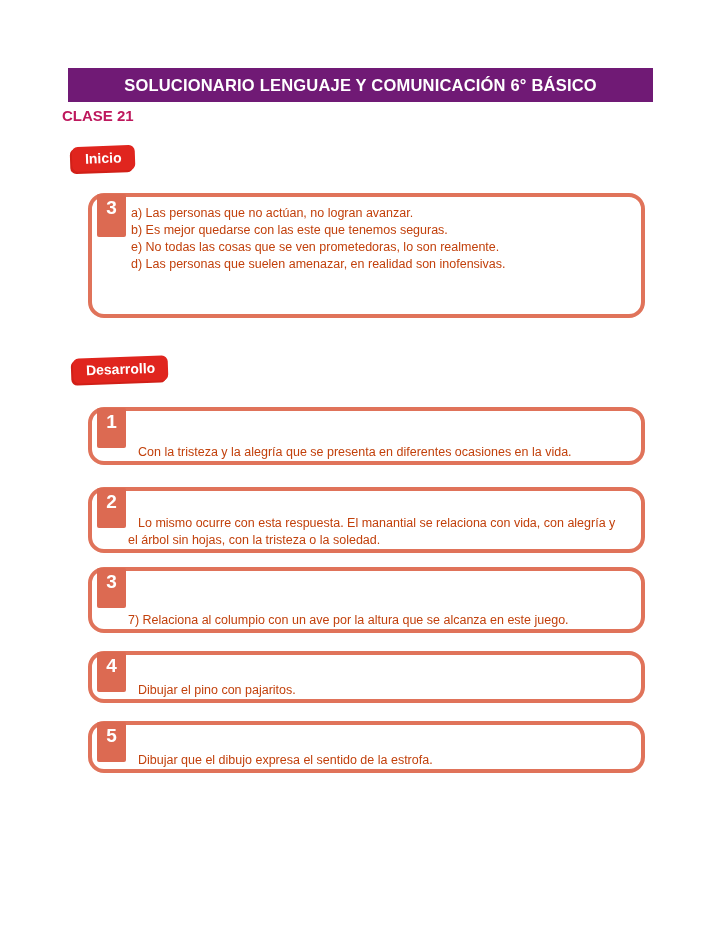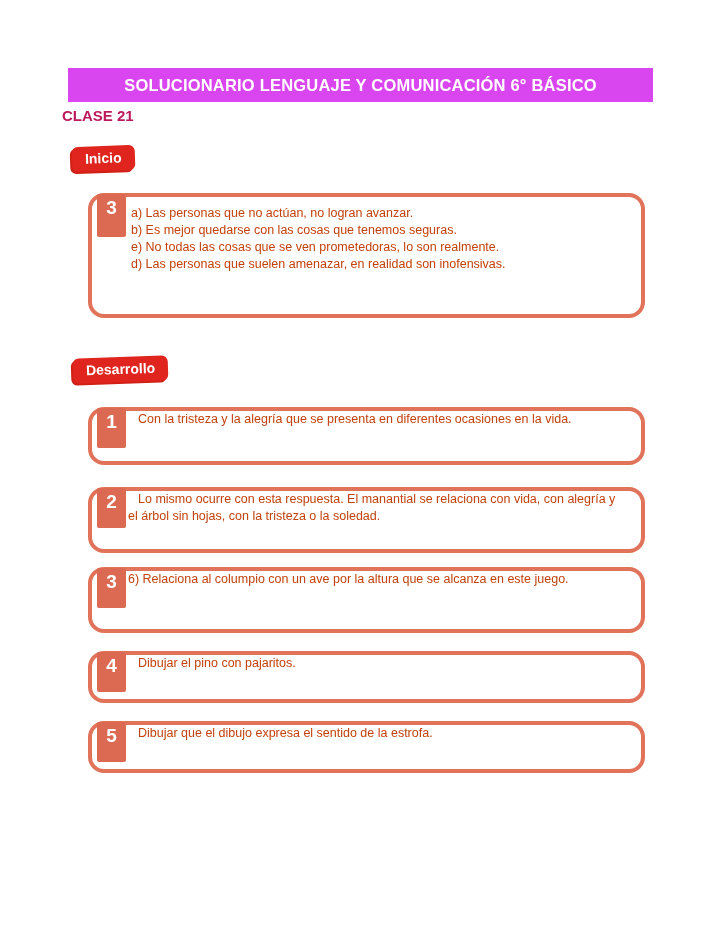--- a/index.html
+++ b/index.html
@@ -8,21 +8,21 @@
     position: relative;
     font-family: "Liberation Sans", "DejaVu Sans", sans-serif;
     color: #1a1a1a;
     overflow: hidden;
   }
 
   .banner {
     position: absolute;
     left: 68px; top: 68px;
     width: 585px; height: 34px;
-    background: #d946ef;
+    background: #701a75;
     display: flex; align-items: center; justify-content: center;
     color: #ffffff;
     font-weight: bold;
     font-size: 16.5px;
     letter-spacing: 0.2px;
   }
 
   .clase {
     position: absolute;
     left: 62px; top: 107px;
@@ -74,21 +74,21 @@
     line-height: 17px;
     color: #c2410c;
   }
   .multi-list {
     padding: 8px 14px 8px 39px;
   }
   .centered-text {
     height: 100%;
     display: flex;
     flex-direction: column;
-    justify-content: flex-start;
+    justify-content: flex-end;
     padding: 0 16px 0 36px;
   }
   .indent-first { text-indent: 10px; }
 
   .box-inicio-3 { top: 193px; height: 125px; }
   .box-des-1 { top: 407px; height: 58px; }
   .box-des-2 { top: 487px; height: 66px; }
   .box-des-3 { top: 567px; height: 66px; }
   .box-des-4 { top: 651px; height: 52px; }
   .box-des-5 { top: 721px; height: 52px; }
@@ -103,21 +103,21 @@
 <div class="clase">CLASE 21</div>
 
 <div class="section-badge badge-inicio">
   <span>Inicio</span>
 </div>
 
 <div class="answer-box box-inicio-3">
   <div class="num-badge">3</div>
   <div class="multi-list">
     <div class="box-text">a) Las personas que no actúan, no logran avanzar.</div>
-    <div class="box-text">b) Es mejor quedarse con las cosas que tenemos seguras.</div>
+    <div class="box-text">b) Es mejor quedarse con las este que tenemos seguras.</div>
     <div class="box-text">e) No todas las cosas que se ven prometedoras, lo son realmente.</div>
     <div class="box-text">d) Las personas que suelen amenazar, en realidad son inofensivas.</div>
   </div>
 </div>
 
 <div class="section-badge badge-desarrollo">
   <span>Desarrollo</span>
 </div>
 
 <div class="answer-box box-des-1">
@@ -130,21 +130,21 @@
 <div class="answer-box box-des-2">
   <div class="num-badge short">2</div>
   <div class="centered-text">
     <div class="box-text indent-first">Lo mismo ocurre con esta respuesta. El manantial se relaciona con vida, con alegría y el árbol sin hojas, con la tristeza o la soledad.</div>
   </div>
 </div>
 
 <div class="answer-box box-des-3">
   <div class="num-badge short">3</div>
   <div class="centered-text">
-    <div class="box-text">6) Relaciona al columpio con un ave por la altura que se alcanza en este juego.</div>
+    <div class="box-text">7) Relaciona al columpio con un ave por la altura que se alcanza en este juego.</div>
   </div>
 </div>
 
 <div class="answer-box box-des-4">
   <div class="num-badge short">4</div>
   <div class="centered-text">
     <div class="box-text indent-first">Dibujar el pino con pajaritos.</div>
   </div>
 </div>
 

